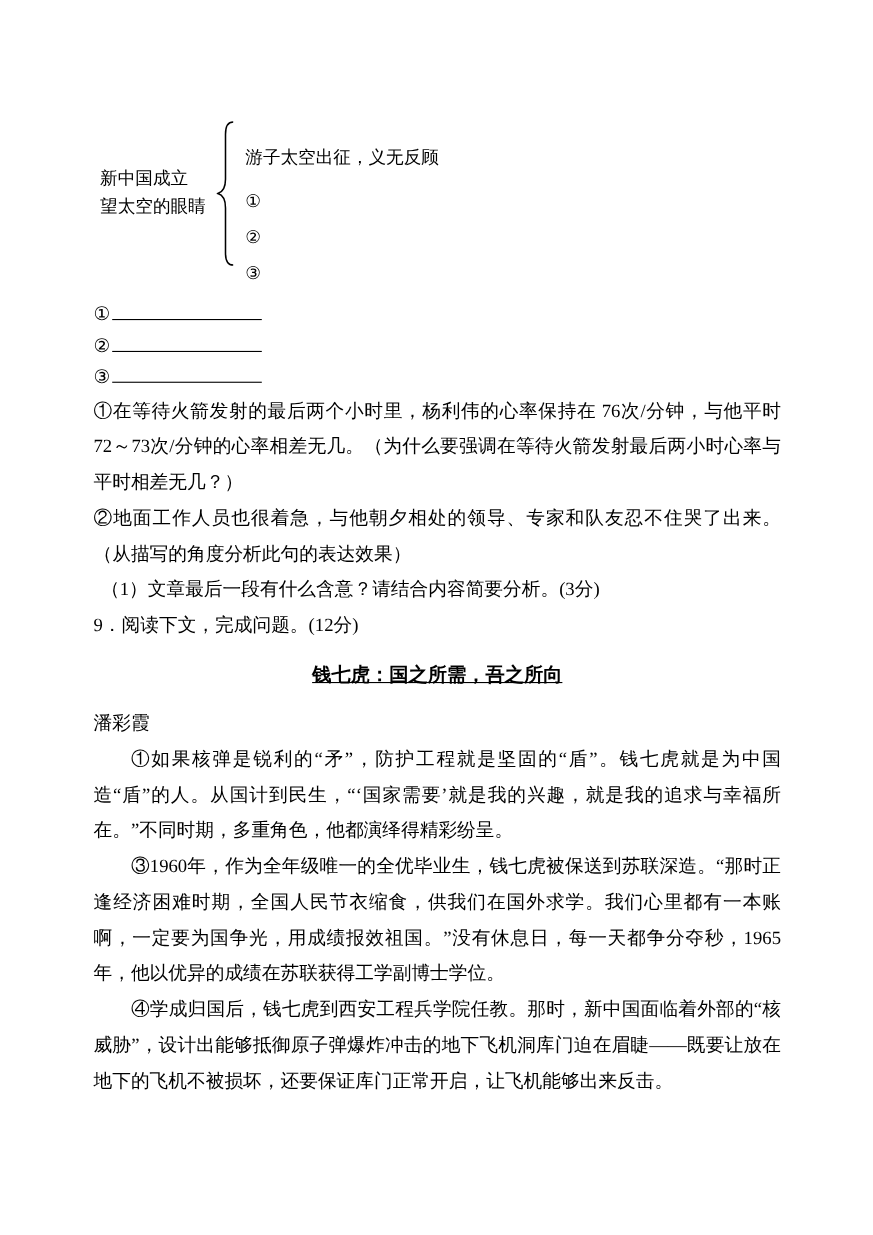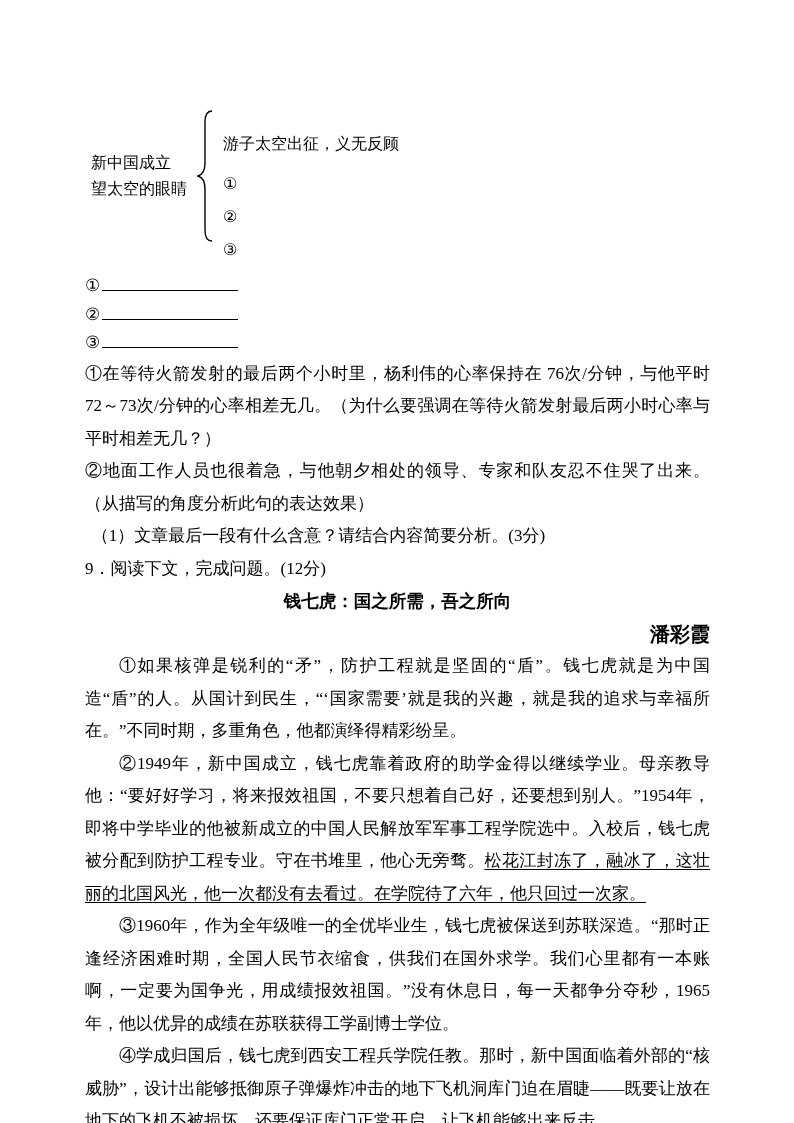--- a/index.html
+++ b/index.html
@@ -49,32 +49,33 @@
     margin-left: 2px;
   }
 
   
   .q-line { margin: 0; }
   .q-start { text-indent: 0.4em; }
   .q-gap { margin-top: 8px; }
 
   
   .article-title {
-    margin: 0;
+    margin: 12px;
     font-size: 17.5px;
     font-weight: bold;
     text-align: center;
     line-height: 32.5px;
+    text-decoration: underline;
   }
   .article-author {
     margin: 0;
-    text-align: right;
+    text-align: left;
     line-height: 32.5px;
-    font-weight: bold;
-    font-size: 20px;
+    font-weight: normal;
+    font-size: 17px;
   }
   .body-para { margin: 0; text-indent: 2em; }
   .u { text-decoration: underline; text-underline-offset: 3px; }
 </style>
 </head>
 <body>
 
 <div class="page">
   <div class="content">
 
@@ -110,18 +111,17 @@
 
     <p class="q-line">①在等待火箭发射的最后两个小时里，杨利伟的心率保持在 76次/分钟，与他平时 72～73次/分钟的心率相差无几。（为什么要强调在等待火箭发射最后两小时心率与平时相差无几？）</p>
     <p class="q-line">②地面工作人员也很着急，与他朝夕相处的领导、专家和队友忍不住哭了出来。（从描写的角度分析此句的表达效果）</p>
     <p class="q-line q-start">（1）文章最后一段有什么含意？请结合内容简要分析。(3分)</p>
     <p class="q-line">9．阅读下文，完成问题。(12分)</p>
 
     <h2 class="article-title">钱七虎：国之所需，吾之所向</h2>
     <p class="article-author">潘彩霞</p>
 
     <p class="body-para">①如果核弹是锐利的“矛”，防护工程就是坚固的“盾”。钱七虎就是为中国造“盾”的人。从国计到民生，“‘国家需要’就是我的兴趣，就是我的追求与幸福所在。”不同时期，多重角色，他都演绎得精彩纷呈。</p>
-    <p class="body-para"><span>②1949年，新中国成立，钱七虎靠着政府的助学金得以继续学业。母亲教导他：“要好好学习，将来报效祖国，不要只想着自己好，还要想到别人。”1954年，即将中学毕业的他被新成立的中国人民解放军军事工程学院选中。入校后，钱七虎被分配到防护工程专业。守在书堆里，他心无旁骛。</span><span class="u">松花江封冻了，融冰了，这壮丽的北国风光，他一次都没有去看过。在学院待了六年，他只回过一次家。</span></p>
     <p class="body-para">③1960年，作为全年级唯一的全优毕业生，钱七虎被保送到苏联深造。“那时正逢经济困难时期，全国人民节衣缩食，供我们在国外求学。我们心里都有一本账啊，一定要为国争光，用成绩报效祖国。”没有休息日，每一天都争分夺秒，1965年，他以优异的成绩在苏联获得工学副博士学位。</p>
     <p class="body-para">④学成归国后，钱七虎到西安工程兵学院任教。那时，新中国面临着外部的“核威胁”，设计出能够抵御原子弹爆炸冲击的地下飞机洞库门迫在眉睫——既要让放在地下的飞机不被损坏，还要保证库门正常开启，让飞机能够出来反击。</p>
 
   </div>
 </div>
 
 </body></html>

